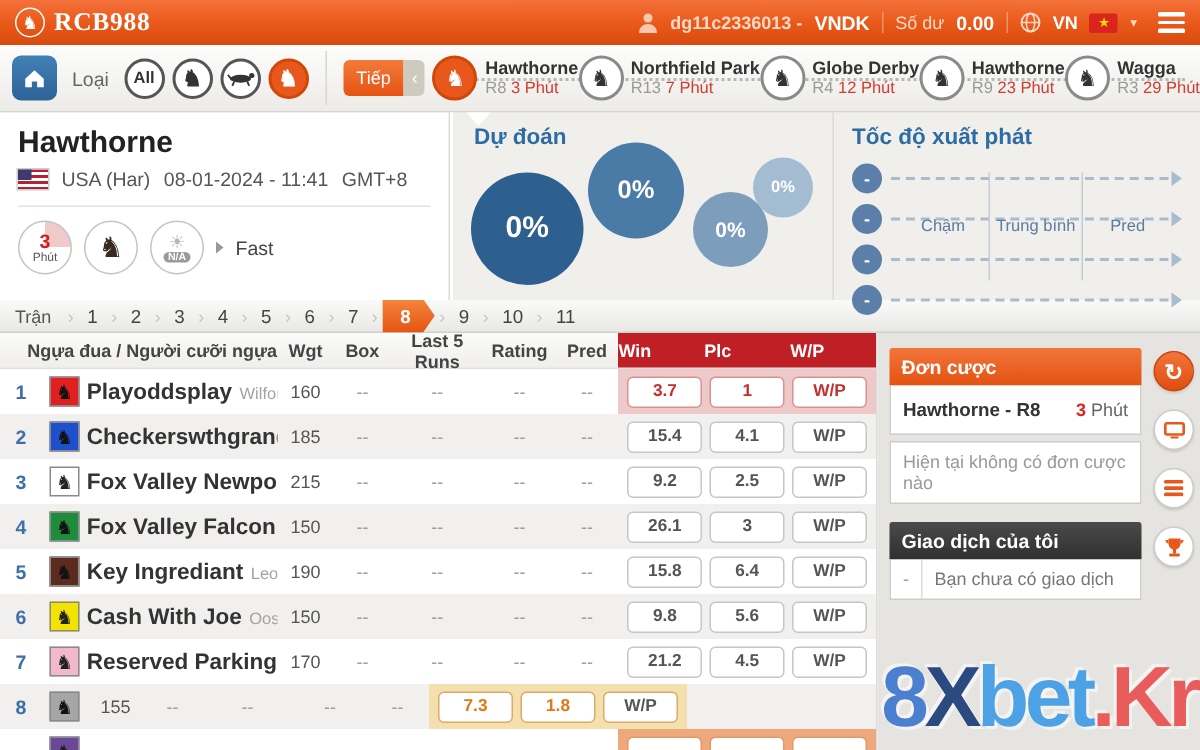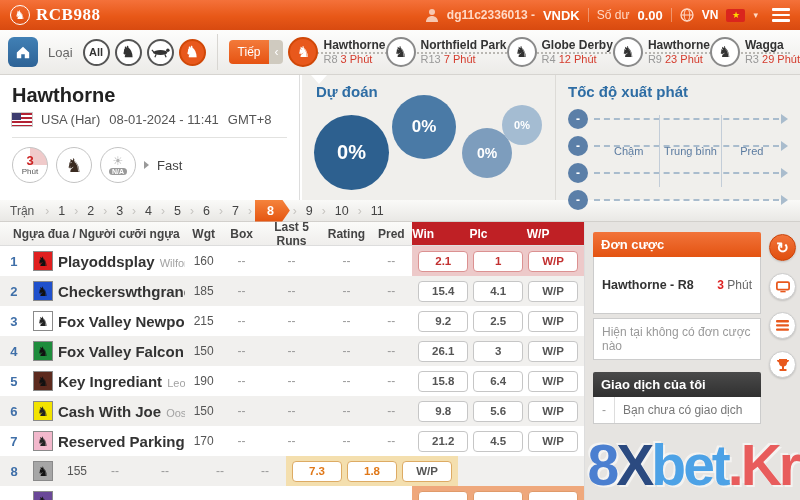--- a/index.html
+++ b/index.html
@@ -83,21 +83,21 @@
   .rb-label { margin-right:2px; }
   .rb-sep { color:#c6c4c0; margin:0 9px; font-size:12px; }
   .rb-num { color:#444; font-size:12.5px; cursor:pointer; }
   .rb-num.active { height:22px; display:flex; align-items:center; background:linear-gradient(#f5833c,#e4540f); color:#fff; font-weight:bold; padding:0 16px 0 12px; clip-path:polygon(0 0,78% 0,100% 50%,78% 100%,0 100%); margin:0 -6px; }
 
   
   .main { display:flex; height:278px; overflow:hidden; background:#e6e4e1; }
   .rtable { width:585px; background:#fff; border-right:1px solid #ddd; overflow:hidden; flex:none; }
   .t-head { display:flex; height:24px; background:linear-gradient(#fbfbf9,#efeeec); border-bottom:1px solid #ddd; font-size:12px; font-weight:bold; color:#444; align-items:center; }
   .c { text-align:center; }
-  .c-name-h { width:185px; text-align:center; padding-left:8px; }
+  .c-name-h { width:185px; text-align:right; padding-left:8px; }
   .c-wgt { width:38px; } .c-box { width:38px; } .c-l5 { width:62px; } .c-rating { width:48px; } .c-pred { width:42px; }
   .t-head .c-odds { width:172px; height:100%; display:flex; align-items:center; background:#bf2025; color:#fff; }
   .t-head .c-odds span { flex:1; text-align:left; }
   .t-row { display:flex; height:30px; align-items:center; font-size:12px; color:#999; }
   .t-body .t-row:nth-child(even) { background:#f1f0ee; }
   .c-num { width:28px; color:#3f6fa8; font-weight:bold; font-size:13px; }
   .c-silk { width:30px; display:flex; justify-content:center; }
   .silk { width:20px; height:20px; border:1px solid #8a8a8a; display:flex; align-items:center; justify-content:center; font-size:13px; color:#1a1a1a; }
   .c-name { width:127px; text-align:left; white-space:nowrap; overflow:hidden; }
   .h-name { font-weight:bold; color:#333; font-size:15px; }
@@ -107,21 +107,21 @@
   .odds-btn { flex:1; height:21px; background:#fff; border:1px solid #c6c6c6; border-radius:4px; font-size:11.5px; font-weight:bold; color:#555; display:flex; align-items:center; justify-content:center; font-family:inherit; cursor:pointer; }
   .hl-red { background:#edc9c9; } .hl-red .odds-btn { border-color:#db9191; color:#c23030; }
   .hl-orange { background:#f4dfae; } .hl-orange .odds-btn { border-color:#ddab64; }
   .hl-orange .odds-btn.num { color:#e07818; }
   .hl-salmon { background:#efa87c; } .hl-salmon .odds-btn { border-color:#e09a6a; }
 
   
   .sidebar { width:180px; padding:10px 4px 0 8px; flex:none; }
   .sb-header { background:linear-gradient(#f2743a,#e35312); color:#fff; font-weight:bold; font-size:13px; padding:5px 8px; border-radius:2px 2px 0 0; }
   .sb-header.dark { background:linear-gradient(#4a4a4a,#303030); margin-top:12px; }
-  .sb-race { background:#fff; border:1px solid #ccc; border-top:none; display:flex; justify-content:space-between; align-items:center; padding:21px 8px; font-size:12.5px; }
+  .sb-race { background:#fff; border:1px solid #ccc; border-top:none; display:flex; justify-content:space-between; align-items:center; padding:9px 8px; font-size:12.5px; }
   .sb-race-name { font-weight:bold; color:#333; }
   .sb-race-time { color:#666; font-size:12px; }
   .sb-race-time b { color:#d22; }
   .sb-empty { background:#fff; border:1px solid #ccc; margin-top:4px; padding:6px 8px; font-size:12px; color:#999; }
   .sb-tx { background:#fff; border:1px solid #ccc; border-top:none; display:flex; font-size:12px; color:#777; }
   .sb-tx-dash { padding:6px 8px; border-right:1px solid #ddd; color:#999; }
   .sb-tx-text { padding:6px 8px; }
 
   .iconcol { flex:1; display:flex; flex-direction:column; align-items:center; padding-top:12px; gap:12px; }
   .ic { width:27px; height:27px; border-radius:50%; background:#fff; border:1px solid #ccc; display:flex; align-items:center; justify-content:center; box-shadow:0 1px 2px rgba(0,0,0,.15); cursor:pointer; padding:0; }
@@ -354,21 +354,21 @@
     <div class="c c-silk">
             <span class="silk" style="background: rgb(224, 31, 31); color: rgb(17, 17, 17);">♞</span>
           </div>
     <div class="c c-name"><span class="h-name">Playoddsplay</span><span class="h-jockey"> Wilfong, ...</span></div>
     <div class="c c-wgt v">160</div>
     <div class="c c-box">--</div>
     <div class="c c-l5">--</div>
     <div class="c c-rating">--</div>
     <div class="c c-pred">--</div>
     <div class="odds-wrap hl-red">
-      <button class="odds-btn num w">2.1</button>
+      <button class="odds-btn num w">3.7</button>
       <button class="odds-btn num p">1</button>
       <button class="odds-btn wp">W/P</button>
     </div>
   </div>
         <div class="t-row">
     <div class="c c-num">2</div>
     <div class="c c-silk">
             <span class="silk" style="background: rgb(31, 80, 204); color: rgb(17, 17, 17);">♞</span>
           </div>
     <div class="c c-name"><span class="h-name">Checkerswthgrandpa ...</span><span class="h-jockey"></span></div>

